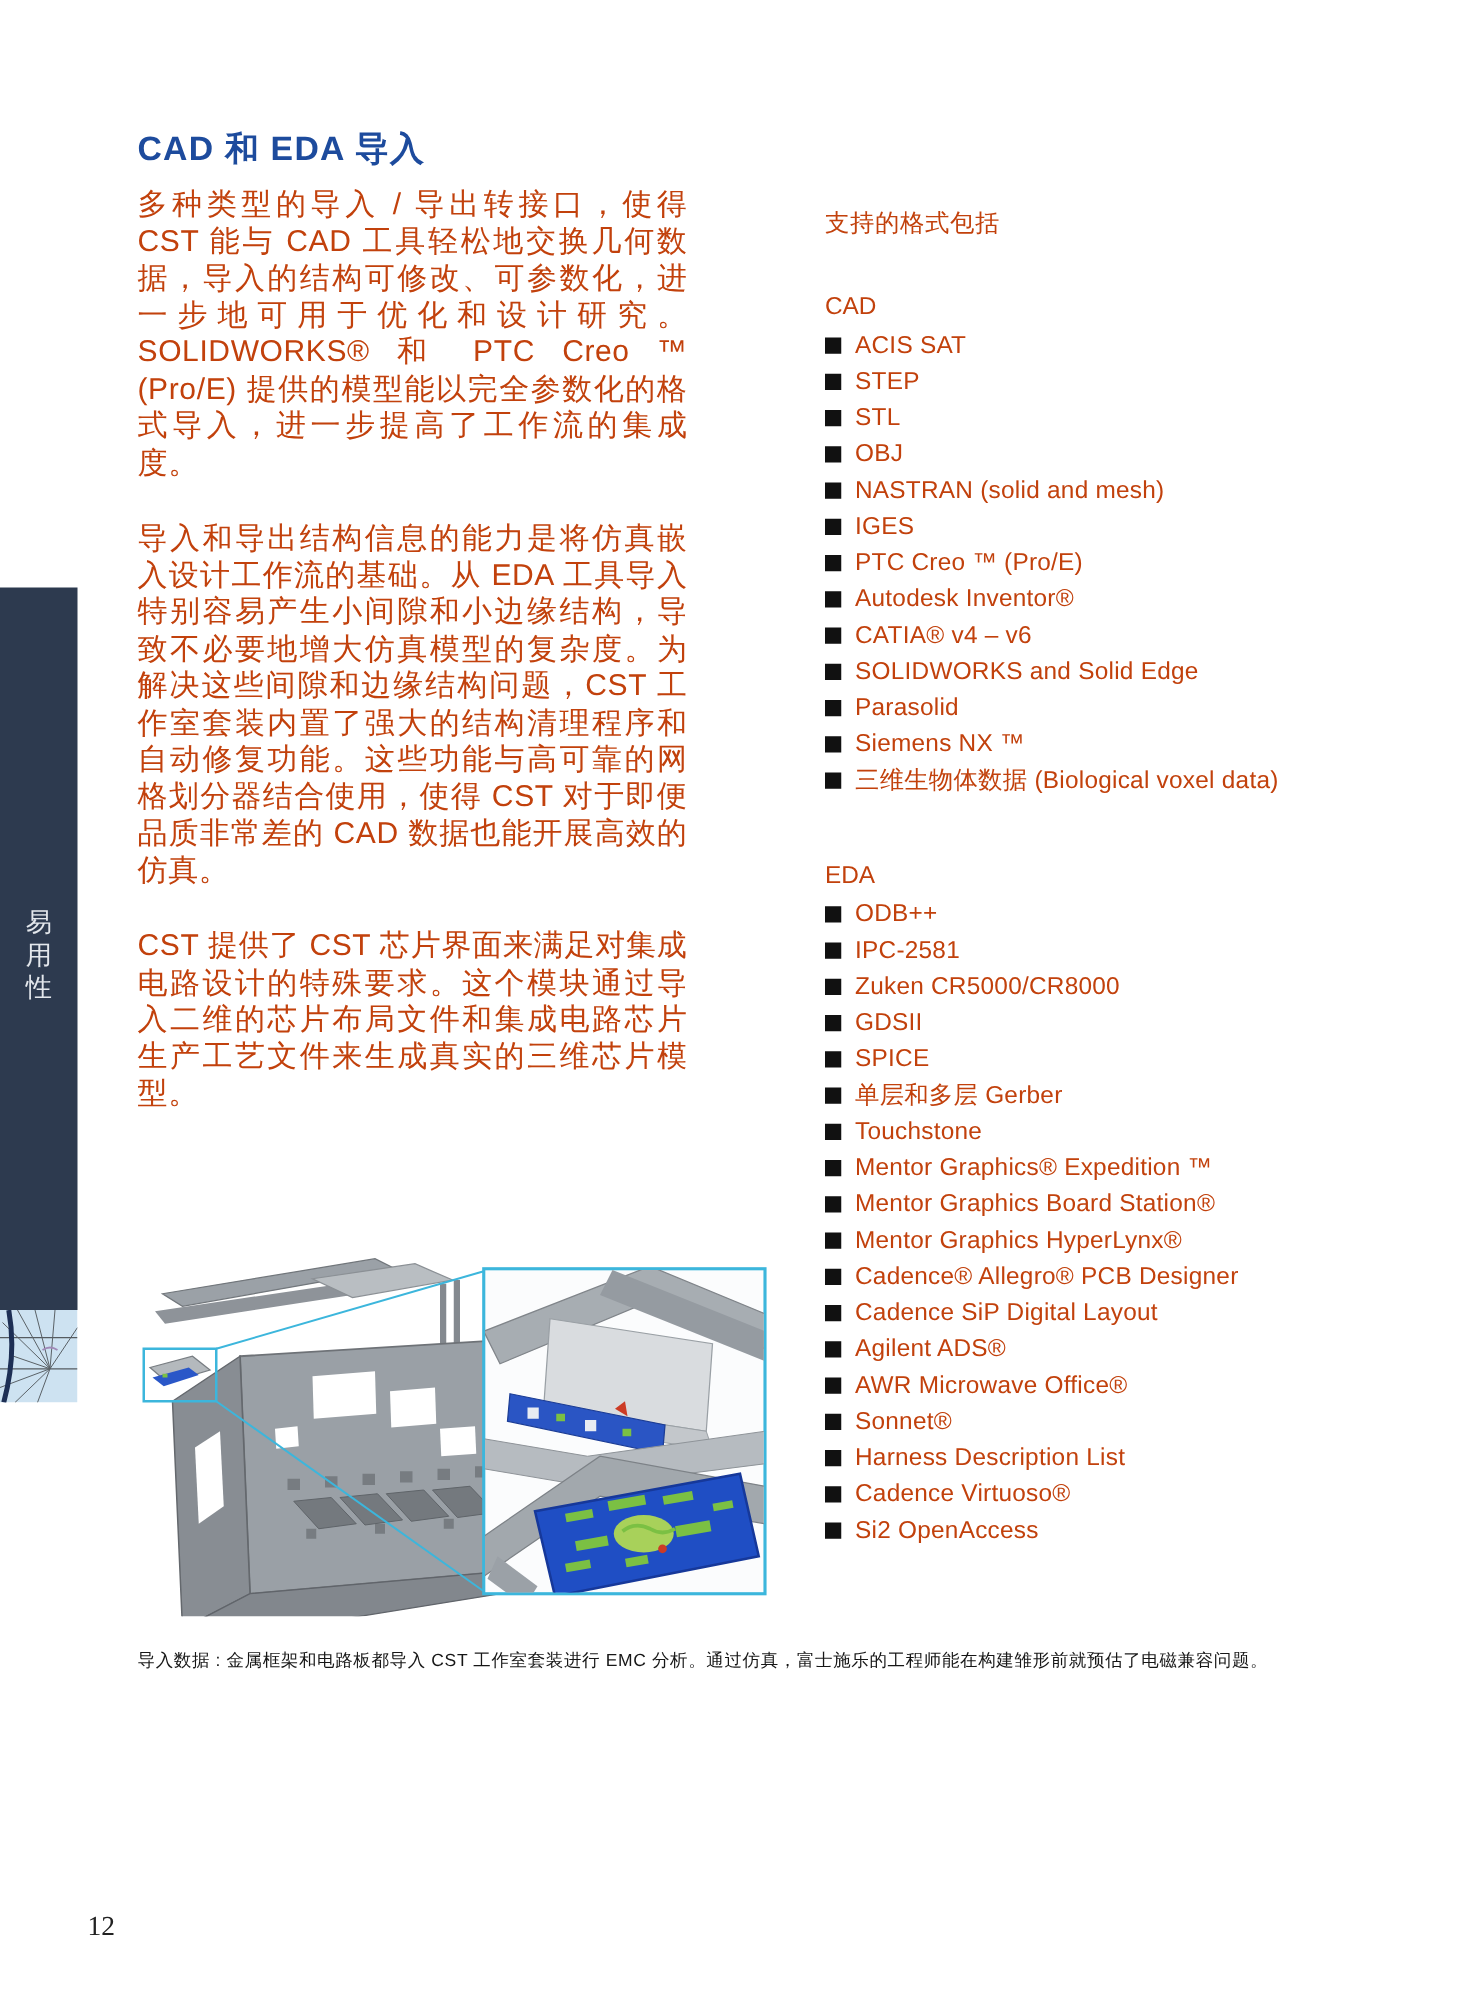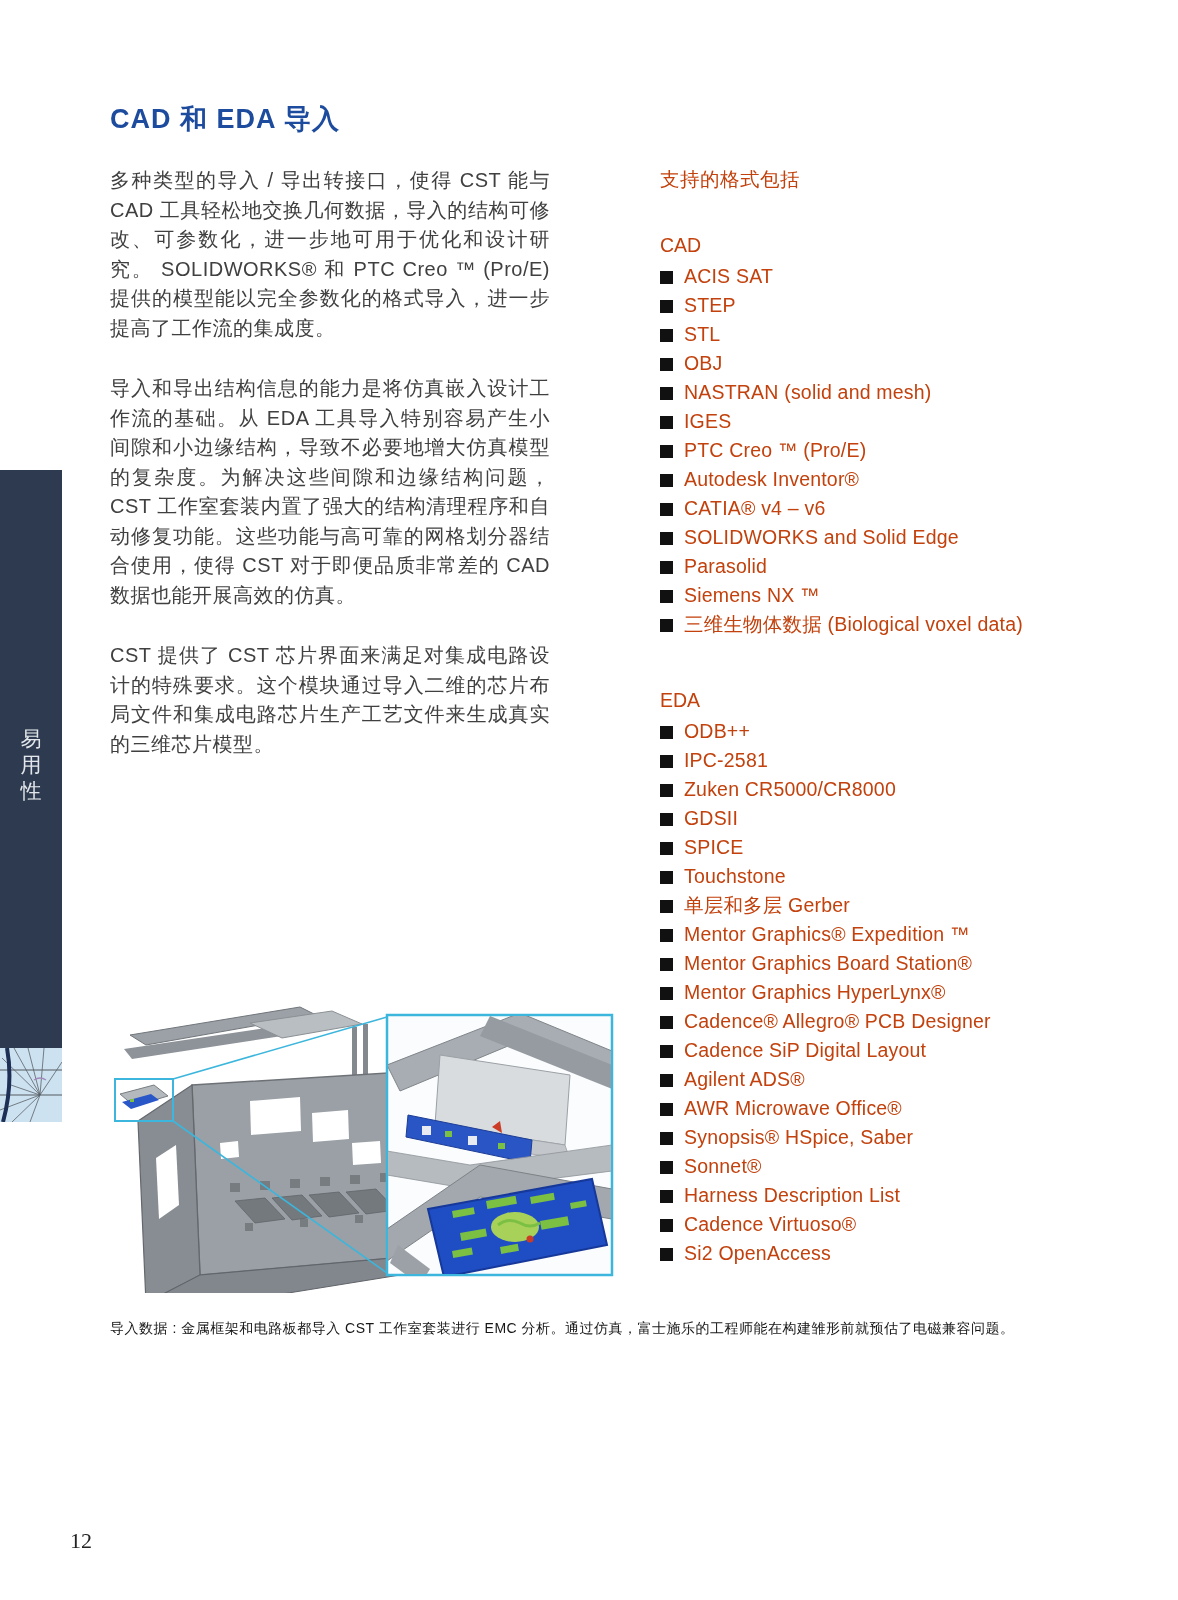--- a/index.html
+++ b/index.html
@@ -24,23 +24,23 @@
 
   
   .doc-title {
     position:absolute; left:110px; top:101px;
     font-size:27px; font-weight:bold; color:#1d4b9d; letter-spacing:1px;
     white-space:nowrap;
   }
 
   
   .col-left {
-    position:absolute; left:110px; top:166px; width:440px;
-    font-size:20px; line-height:29.5px; text-align:justify;
-    letter-spacing:0.5px; color:#404040;
+    position:absolute; left:110px; top:149px; width:440px;
+    font-size:24px; line-height:29.5px; text-align:justify;
+    letter-spacing:0.5px; color:#c2410c;
   }
   .col-left p { margin-bottom:31px; }
   .col-left p:last-child { margin-bottom:0; }
 
   
   .col-right {
     position:absolute; left:660px; top:166px; width:430px;
     font-size:19.5px; color:#c2410c;
   }
   .rc-heading { line-height:26px; letter-spacing:0.5px; }
@@ -129,30 +129,29 @@
         <div class="fmt-item"><span class="bullet"></span><span class="fmt-text">Siemens NX ™</span></div>
         <div class="fmt-item"><span class="bullet"></span><span class="fmt-text">三维生物体数据 (Biological voxel data)</span></div>
       </div>
     <div class="rc-group-label eda">EDA</div>
     <div class="fmt-list">
         <div class="fmt-item"><span class="bullet"></span><span class="fmt-text">ODB++</span></div>
         <div class="fmt-item"><span class="bullet"></span><span class="fmt-text">IPC-2581</span></div>
         <div class="fmt-item"><span class="bullet"></span><span class="fmt-text">Zuken CR5000/CR8000</span></div>
         <div class="fmt-item"><span class="bullet"></span><span class="fmt-text">GDSII</span></div>
         <div class="fmt-item"><span class="bullet"></span><span class="fmt-text">SPICE</span></div>
+        <div class="fmt-item"><span class="bullet"></span><span class="fmt-text">单层和多层 Gerber</span></div>
         <div class="fmt-item"><span class="bullet"></span><span class="fmt-text">Touchstone</span></div>
-        <div class="fmt-item"><span class="bullet"></span><span class="fmt-text">单层和多层 Gerber</span></div>
         <div class="fmt-item"><span class="bullet"></span><span class="fmt-text">Mentor Graphics® Expedition ™</span></div>
         <div class="fmt-item"><span class="bullet"></span><span class="fmt-text">Mentor Graphics Board Station®</span></div>
         <div class="fmt-item"><span class="bullet"></span><span class="fmt-text">Mentor Graphics HyperLynx®</span></div>
         <div class="fmt-item"><span class="bullet"></span><span class="fmt-text">Cadence® Allegro® PCB Designer</span></div>
         <div class="fmt-item"><span class="bullet"></span><span class="fmt-text">Cadence SiP Digital Layout</span></div>
         <div class="fmt-item"><span class="bullet"></span><span class="fmt-text">Agilent ADS®</span></div>
         <div class="fmt-item"><span class="bullet"></span><span class="fmt-text">AWR Microwave Office®</span></div>
-        <div class="fmt-item"><span class="bullet"></span><span class="fmt-text">Synopsis® HSpice, Saber</span></div>
         <div class="fmt-item"><span class="bullet"></span><span class="fmt-text">Sonnet®</span></div>
         <div class="fmt-item"><span class="bullet"></span><span class="fmt-text">Harness Description List</span></div>
         <div class="fmt-item"><span class="bullet"></span><span class="fmt-text">Cadence Virtuoso®</span></div>
         <div class="fmt-item"><span class="bullet"></span><span class="fmt-text">Si2 OpenAccess</span></div>
       </div>
   </div>
 
   <svg class="figure-svg" viewBox="0 0 515 300">
 
     <polygon points="30,42 200,14 216,22 46,52" fill="#9ba1a7" stroke="#71767b" stroke-width="1"></polygon>

